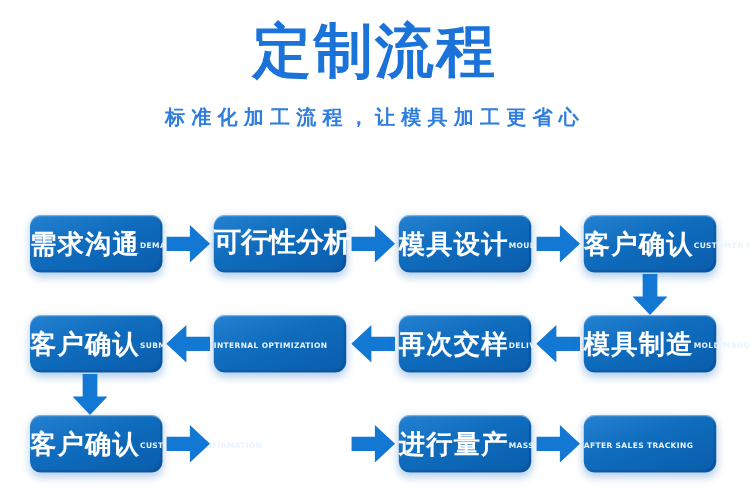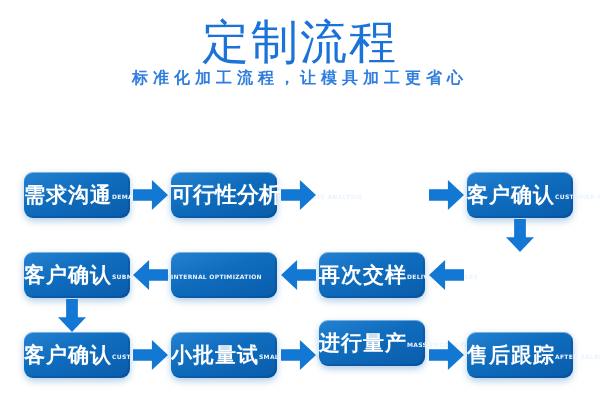--- a/index.html
+++ b/index.html
@@ -3,25 +3,25 @@
 <meta charset="utf-8">
 <style>
   html,body{margin:0;padding:0;background:#ffffff;}
   body{font-family:"DejaVu Sans","Liberation Sans",sans-serif;}
   .canvas{
     position:relative;width:600px;height:401px;background:#ffffff;overflow:hidden;
   }
   
   .hdr{position:absolute;left:0;top:0;width:600px;text-align:center;}
   .title{
-    margin-top:16px;font-size:47px;line-height:52px;font-weight:400;
+    margin-top:16px;font-size:47px;line-height:52px;font-weight:700;
     color:#1b72d8;letter-spacing:2px;
   }
   .subtitle{
-    font-size:16px;font-weight:700;color:#2f7dde;letter-spacing:5px;
+    margin-top:16px;font-size:16px;font-weight:700;color:#2f7dde;letter-spacing:5px;
   }
   
   .step{
     position:absolute;width:106px;height:46px;border-radius:9px;
     background:linear-gradient(160deg,#2582d2 0%,#0f6cbd 45%,#0a5cab 100%);
     box-shadow:0 3px 7px rgba(60,130,200,.40),
                inset 0 1px 0 rgba(255,255,255,.40),
                inset -2px -2px 0 rgba(10,70,140,.35);
     display:flex;flex-direction:row;align-items:center;
     color:#ffffff;box-sizing:border-box;
@@ -52,20 +52,24 @@
   <div class="step" style="left:24px;top:172px">
     <div class="zh">需求沟通</div>
     <div class="en">DEMAND COMMUNICATION</div>
   </div>
   <div class="arrow right" style="left:133px;top:180px"></div>
   <div class="step" style="left:171px;top:172px">
     <div class="zh long">可行性分析</div>
     <div class="en">FEASIBILITY ANALYSIS</div>
   </div>
   <div class="arrow right" style="left:281px;top:180px"></div>
+  <div class="step" style="left:319px;top:172px">
+    <div class="zh">模具设计</div>
+    <div class="en">MOULD DESIGN</div>
+  </div>
   <div class="arrow right" style="left:429px;top:180px"></div>
   <div class="step" style="left:467px;top:172px">
     <div class="zh">客户确认</div>
     <div class="en">CUSTOMER CONFIRMATION</div>
   </div>
 
   <div class="arrow down" style="left:506px;top:219px"></div>
 
   <div class="step" style="left:24px;top:252px">
     <div class="zh">客户确认</div>
@@ -74,36 +78,35 @@
   <div class="arrow left" style="left:133px;top:260px"></div>
   <div class="step" style="left:171px;top:252px">
     <div class="en">INTERNAL OPTIMIZATION</div>
   </div>
   <div class="arrow left" style="left:281px;top:260px"></div>
   <div class="step" style="left:319px;top:252px">
     <div class="zh">再次交样</div>
     <div class="en">DELIVERY SAMPLES</div>
   </div>
   <div class="arrow left" style="left:429px;top:260px"></div>
+  <div class="step" style="left:467px;top:252px">
+    <div class="zh">模具制造</div>
+    <div class="en">MOLD MANUFACTURING</div>
+  </div>
 
   <div class="arrow down" style="left:58px;top:299px"></div>
 
   <div class="step" style="left:24px;top:332px">
     <div class="zh">客户确认</div>
     <div class="en">CUSTOMER CONFIRMATION</div>
   </div>
   <div class="arrow right" style="left:133px;top:340px"></div>
-  <div class="step" style="left:171px;top:332px">
-    <div class="zh">小批量试</div>
-    <div class="en">SMALL BATCH TEST</div>
-  </div>
   <div class="arrow right" style="left:281px;top:340px"></div>
-  <div class="step" style="left:319px;top:320px">
+  <div class="step" style="left:319px;top:332px">
     <div class="zh">进行量产</div>
     <div class="en">MASS PRODUCTION</div>
   </div>
   <div class="arrow right" style="left:429px;top:340px"></div>
   <div class="step" style="left:467px;top:332px">
-    <div class="zh">售后跟踪</div>
     <div class="en">AFTER SALES TRACKING</div>
   </div>
 
 </div>
 
 </body></html>

